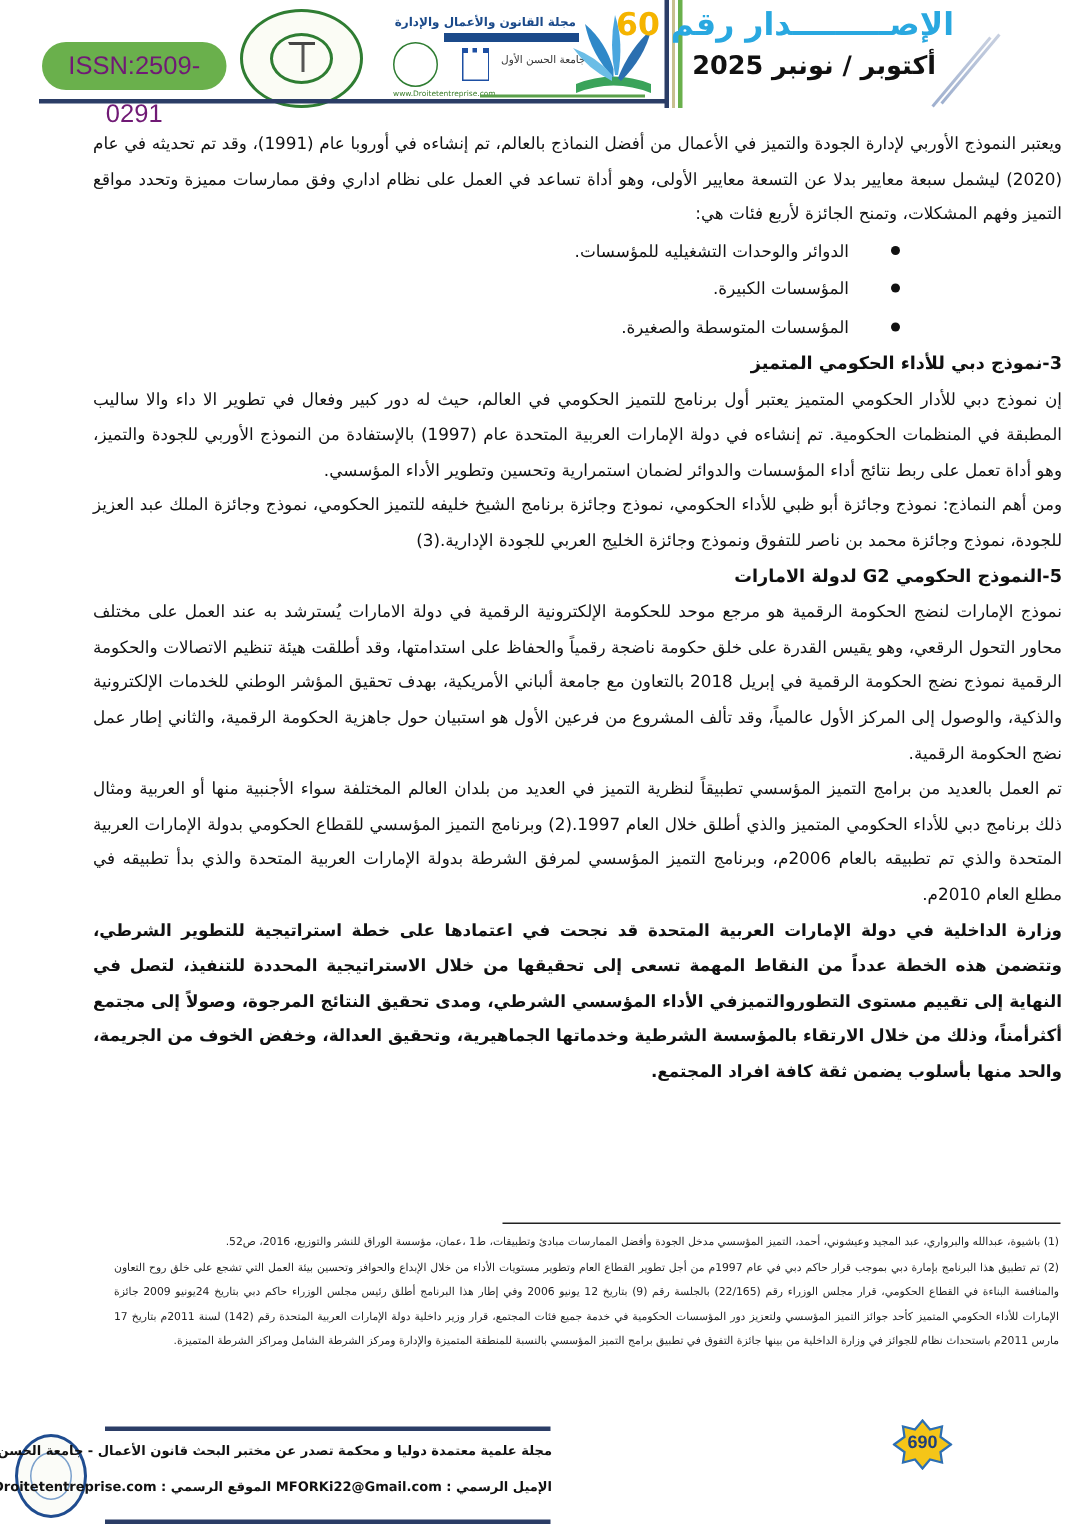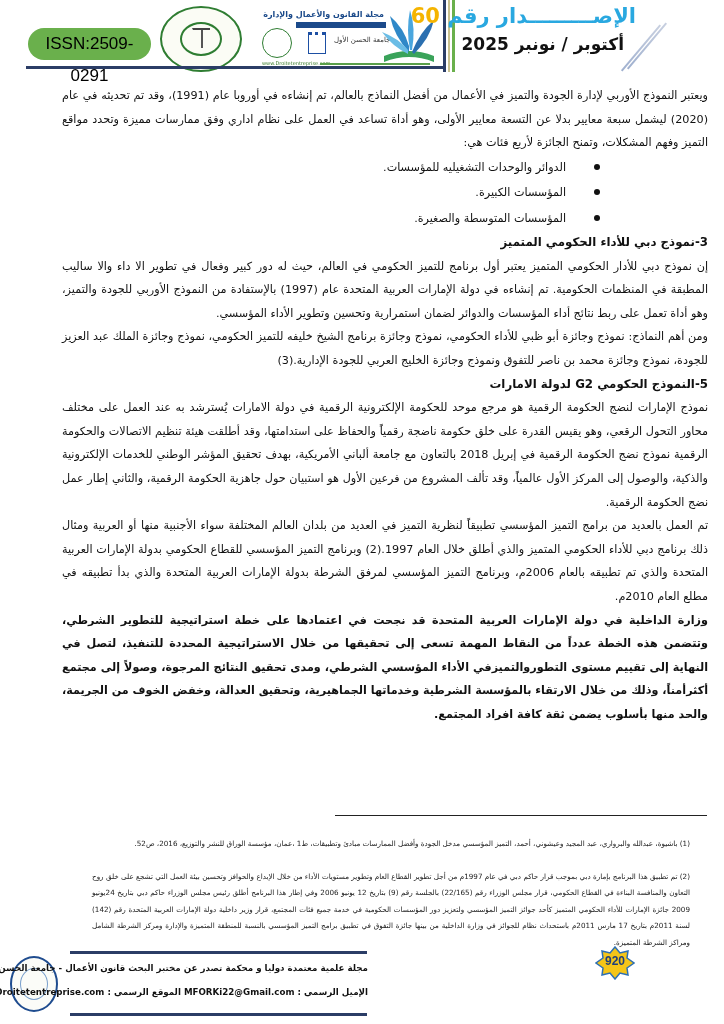--- a/index.html
+++ b/index.html
@@ -1,21 +1,21 @@
 <!DOCTYPE html>
 <html><head>
 <meta charset="utf-8">
 <style>
   * { box-sizing: border-box; margin: 0; padding: 0; }
   html, body { width: 724px; height: 1024px; background: #ffffff; overflow: hidden; }
   body { position: relative; font-family: "DejaVu Sans", sans-serif; color: #111; }
 
   
   .header { position: absolute; top: 0; left: 0; width: 724px; height: 75px; }
-  .issn-badge { position: absolute; left: 28px; top: 28px; width: 123px; height: 32px; background: #6ab04c; border-radius: 16px; color: #000000; font-family: "Liberation Sans", sans-serif; font-size: 17px; line-height: 32px; text-align: center; }
+  .issn-badge { position: absolute; left: 28px; top: 28px; width: 123px; height: 32px; background: #6ab04c; border-radius: 16px; color: #701a75; font-family: "Liberation Sans", sans-serif; font-size: 17px; line-height: 32px; text-align: center; }
   .lab-logo { position: absolute; left: 160px; top: 6px; width: 82px; height: 66px; border: 2px solid #2f7d32; border-radius: 50%; background: #fbfcf5; }
   .lab-logo .inner { position: absolute; left: 18px; top: 14px; width: 42px; height: 34px; border: 2px solid #2e7d32; border-radius: 50%; }
   .lab-logo .scale { position: absolute; left: 30px; top: 20px; width: 18px; height: 20px; border-top: 2px solid #444; border-left: 1px solid transparent; }
   .lab-logo .scale::after { content: ""; position: absolute; left: 8px; top: 0; width: 2px; height: 18px; background: #555; }
   .journal-logo { position: absolute; left: 256px; top: 4px; width: 164px; height: 64px; }
   .journal-logo .jtitle { position: absolute; right: 36px; top: 6px; font-size: 8px; color: #1b4a8a; direction: rtl; font-weight: bold; white-space: nowrap; }
   .journal-logo .jband { position: absolute; left: 40px; top: 18px; width: 90px; height: 6px; background: #1b4a8a; }
   .journal-logo .mini-seal { position: absolute; left: 6px; top: 24px; width: 30px; height: 30px; border: 1px solid #2f7d32; border-radius: 50%; }
   .journal-logo .mini-univ { position: absolute; left: 52px; top: 28px; width: 18px; height: 22px; border: 1px solid #1d4fa3; border-top: 3px dotted #1d4fa3; }
   .journal-logo .univ-text { position: absolute; left: 78px; top: 32px; font-size: 7px; color: #333; direction: rtl; }
@@ -36,21 +36,21 @@
   .content p { margin: 0; }
   .content ul { list-style: none; margin: 0; padding: 0; }
   .content li { position: relative; padding-right: 142px; text-align: right; line-height: 25.4px; }
   .content li .bullet { position: absolute; right: 108px; top: 9px; width: 6px; height: 6px; border-radius: 50%; background: #111; }
   .content h3 { font-size: 11.8px; font-weight: bold; line-height: 23.6px; text-align: right; }
   .content p.bold { font-weight: bold; }
 
   
   .fn-rule { position: absolute; left: 335px; top: 815px; width: 372px; height: 1px; background: #222; }
   .footnotes { position: absolute; left: 76px; top: 820px; width: 630px; direction: rtl; text-align: justify; font-size: 7.2px; line-height: 16.6px; color: #222; }
-  .footnotes p { margin: 16px; }
+  .footnotes p { margin: 0; }
 
   
   .footer-seal { position: absolute; left: 10px; top: 956px; width: 48px; height: 56px; border: 2px solid #1f4c8f; border-radius: 50%; background: #fbfcf8; }
   .footer-seal .inner { position: absolute; left: 8px; top: 10px; width: 28px; height: 32px; border: 1px solid #7aa0cc; border-radius: 50%; }
   .footer-rule { position: absolute; left: 70px; width: 297px; height: 3px; background: #2b3d66; }
   .footer-rule.top { top: 951px; }
   .footer-rule.bottom { top: 1013px; }
   .footer-line { position: absolute; left: 70px; width: 298px; direction: rtl; font-size: 8.7px; font-weight: bold; white-space: nowrap; color: #111; text-align: center; }
   .footer-line.l1 { top: 963px; }
   .footer-line.l2 { top: 987px; }
@@ -132,13 +132,13 @@
 <div class="footer-rule top"></div>
 <div class="footer-line l1">مجلة علمية معتمدة  دوليا و محكمة تصدر عن مختبر البحث قانون الأعمال - جامعة الحسن الأول - سطات - المغرب</div>
 <div class="footer-line l2">الإميل الرسمي :  MFORKi22@Gmail.com الموقع الرسمي : WWW.Droitetentreprise.com</div>
 <div class="footer-rule bottom"></div>
 
 <div class="page-star">
   <svg class="star" viewBox="0 0 40 34">
     <polygon points="20,1 25,7 33,5 32,12 39,17 32,22 33,29 25,27 20,33 15,27 7,29 8,22 1,17 8,12 7,5 15,7" fill="#f5c518" stroke="#2d6fb3" stroke-width="1.5"></polygon>
   </svg>
 </div>
-<div class="page-num">920</div>
+<div class="page-num">690</div>
 
 </body></html>

